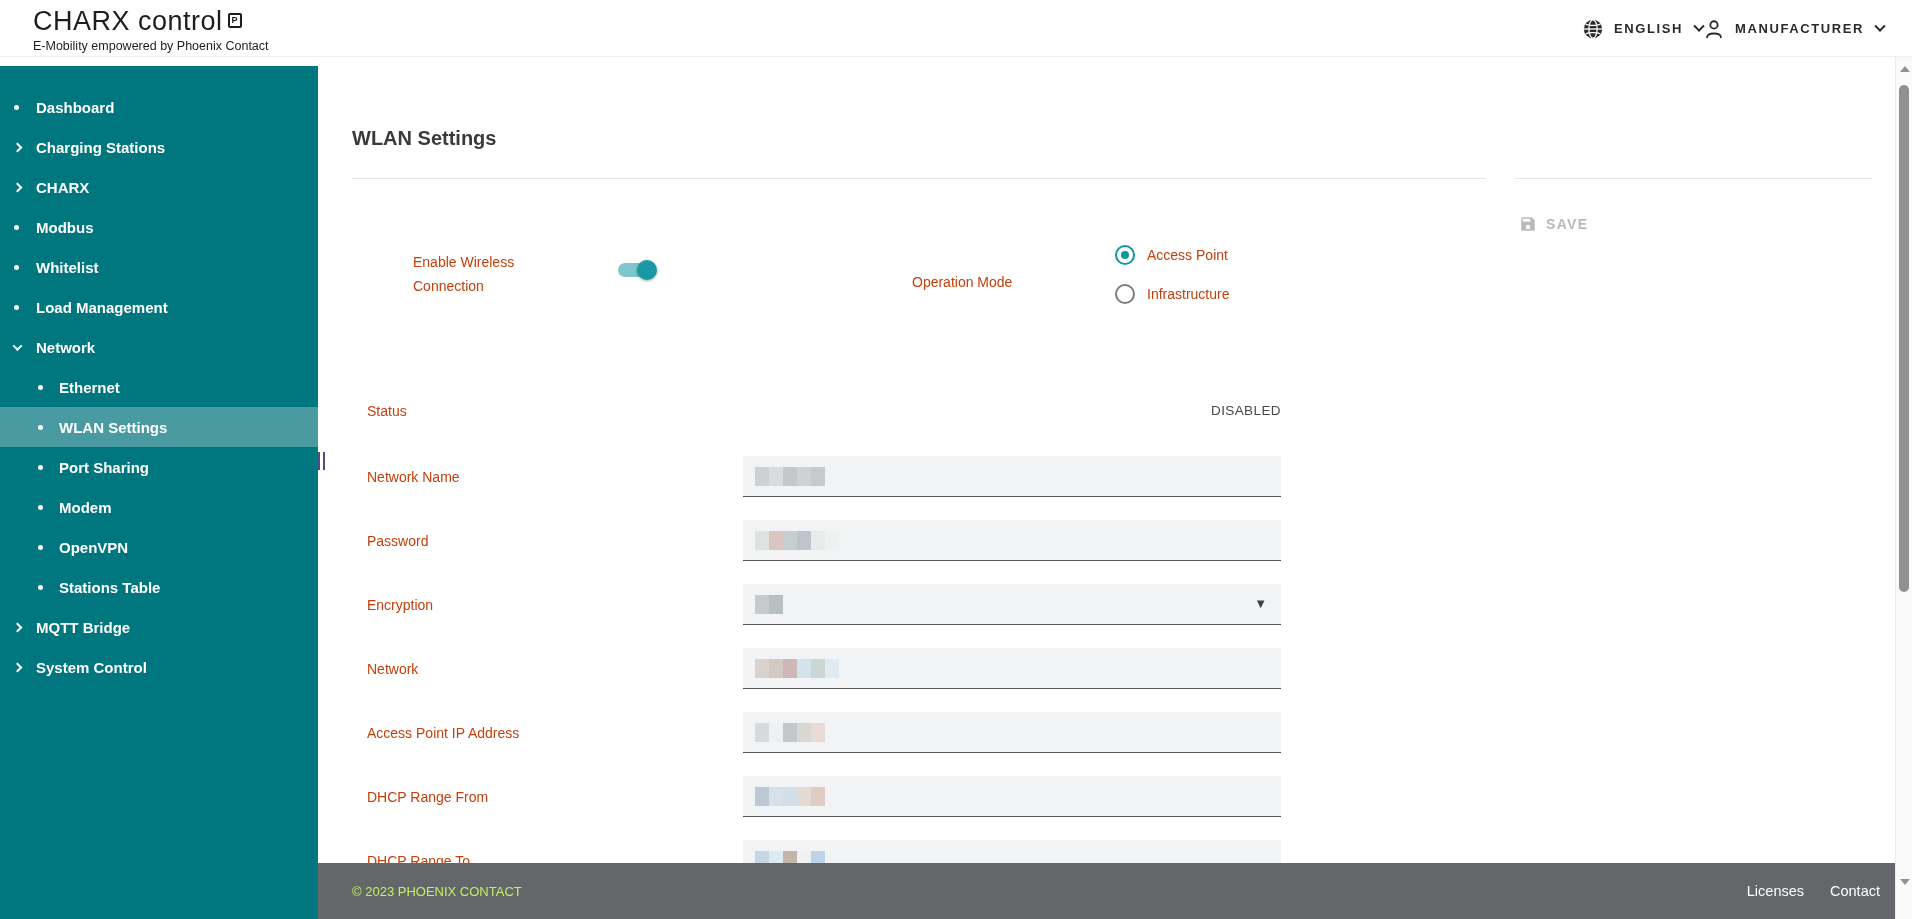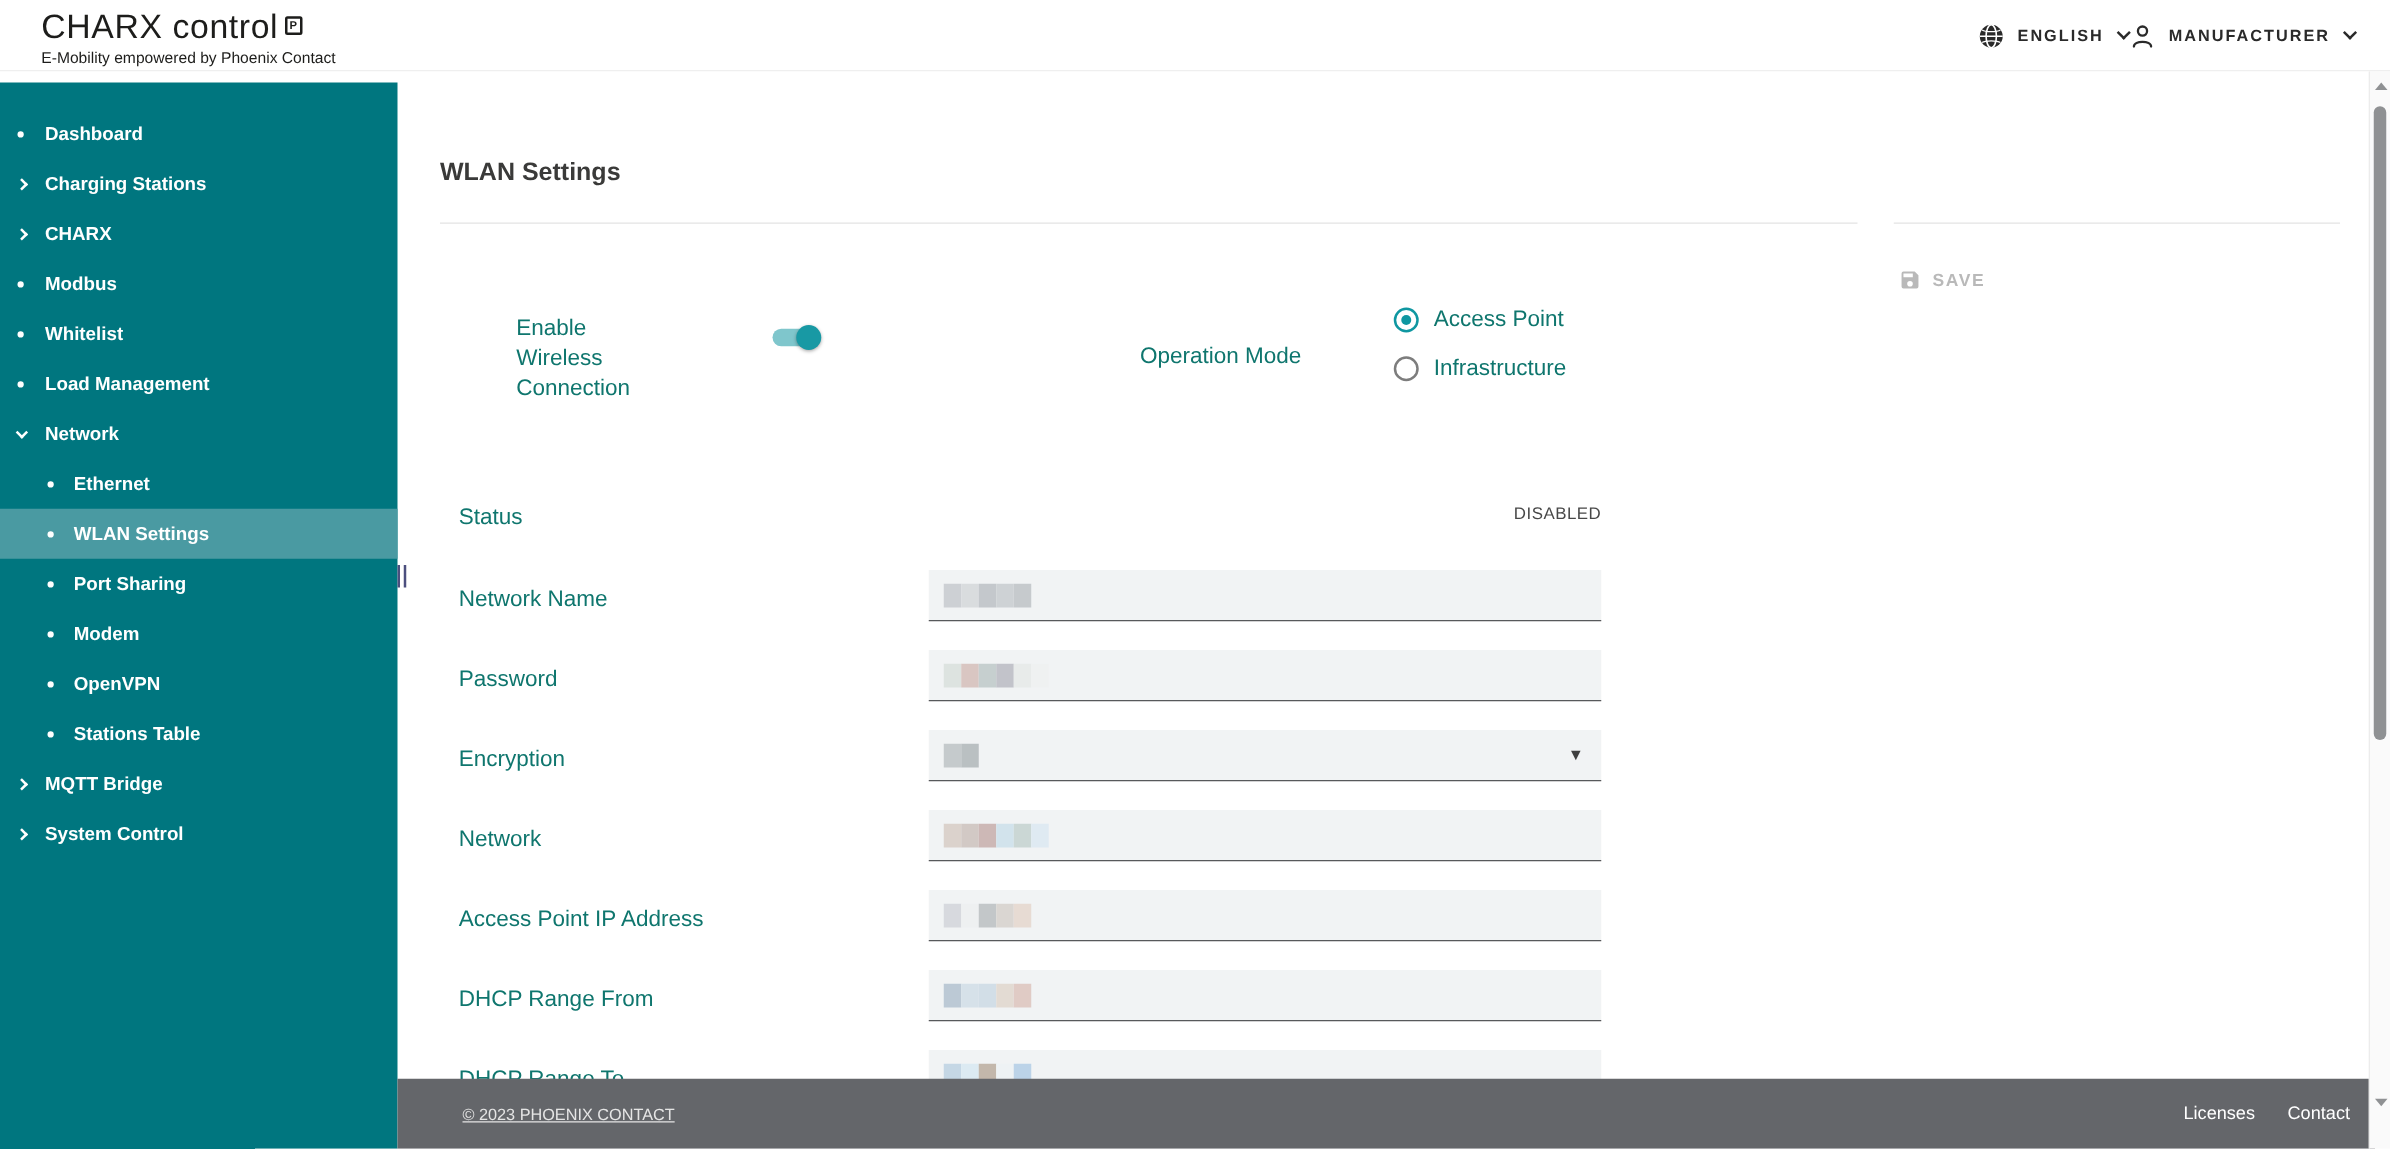--- a/index.html
+++ b/index.html
@@ -33,21 +33,21 @@
   .splitter { position:absolute; left:318px; top:452px; width:12px; height:18px; display:flex; gap:3px; z-index:5; cursor:col-resize; }
   .splitter i { display:block; width:2px; height:18px; background:#4c4f7e; }
 
   
   .main { position:absolute; left:318px; top:57px; width:1577px; height:862px; background:#fff; }
   .page-title { position:absolute; left:34px; top:70px; font-size:20px; font-weight:700; color:#3a3a39; }
   .divider { position:absolute; top:121px; height:1px; background:#e4e4e4; }
   .divider.d1 { left:34px; width:1134px; }
   .divider.d2 { left:1197px; width:357px; }
 
-  .fld-label { font-size:18px; color:#0f766e; }
+  .fld-label { font-size:14px; color:#c2410c; }
 
   .enable-label { position:absolute; left:95px; top:193px; width:122px; line-height:24px; }
   .toggle { position:absolute; left:300px; top:206px; width:36px; height:14px; cursor:pointer; }
   .toggle .track { position:absolute; left:0; top:0; width:36px; height:14px; border-radius:7px; background:#7fc6cc; }
   .toggle .thumb { position:absolute; right:-3px; top:-3px; width:20px; height:20px; border-radius:50%; background:#1899A4; box-shadow:0 1px 3px rgba(0,0,0,0.35); }
 
   .opmode-label { position:absolute; left:594px; top:217px; }
   .radio-row { position:absolute; display:flex; align-items:center; gap:12px; cursor:pointer; }
   .radio-row.r1 { left:797px; top:188px; }
   .radio-row.r2 { left:797px; top:227px; }
@@ -63,21 +63,21 @@
 
   .field-row { position:absolute; left:0; width:1577px; height:41px; }
   .field-row .fld-label { position:absolute; left:49px; top:13px; }
   .field-input { position:absolute; left:425px; top:0; width:538px; height:41px; background:#F1F3F4; border-bottom:1px solid #57595b; cursor:text; }
   .blur { position:absolute; left:12px; top:11px; display:flex; }
   .blur span { width:14px; height:19px; }
   .dd-arrow { position:absolute; right:14px; top:13px; font-size:13px; color:#3f3f3f; line-height:14px; cursor:pointer; }
 
   
   .footer { position:absolute; left:318px; top:863px; width:1582px; height:56px; background:#64666A; z-index:5; display:flex; align-items:center; }
-  .copyright { position:absolute; left:52px; font-size:13px; color:#e5e5e5;text-decoration:underline; }
+  .copyright { position:absolute; left:34px; font-size:13px; color:#bef264; }
   .footer-links { position:absolute; right:20px; display:flex; gap:26px; }
   .footer-link { font-size:14.5px; color:#ffffff; cursor:pointer; }
 
   
   .scrollcol { position:absolute; left:1895px; top:57px; width:17px; height:862px; background:#fafafa; border-left:1px solid #ececec; z-index:6; }
   .scroll-thumb { position:absolute; left:3px; top:28px; width:10px; height:507px; border-radius:5px; background:#8f9193; cursor:pointer; }
   .arrow-up { position:absolute; left:4px; top:9px; width:0; height:0; border-left:5px solid transparent; border-right:5px solid transparent; border-bottom:6px solid #8f9193; cursor:pointer; }
   .arrow-down { position:absolute; left:4px; bottom:34px; width:0; height:0; border-left:5px solid transparent; border-right:5px solid transparent; border-top:6px solid #8f9193; cursor:pointer; }
 </style>
 </head>

